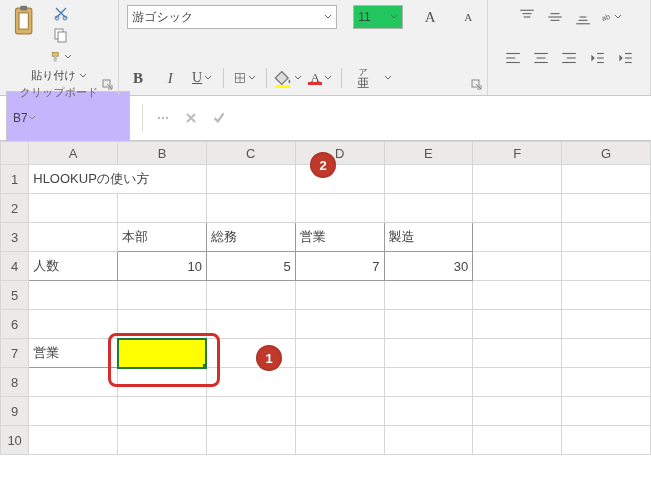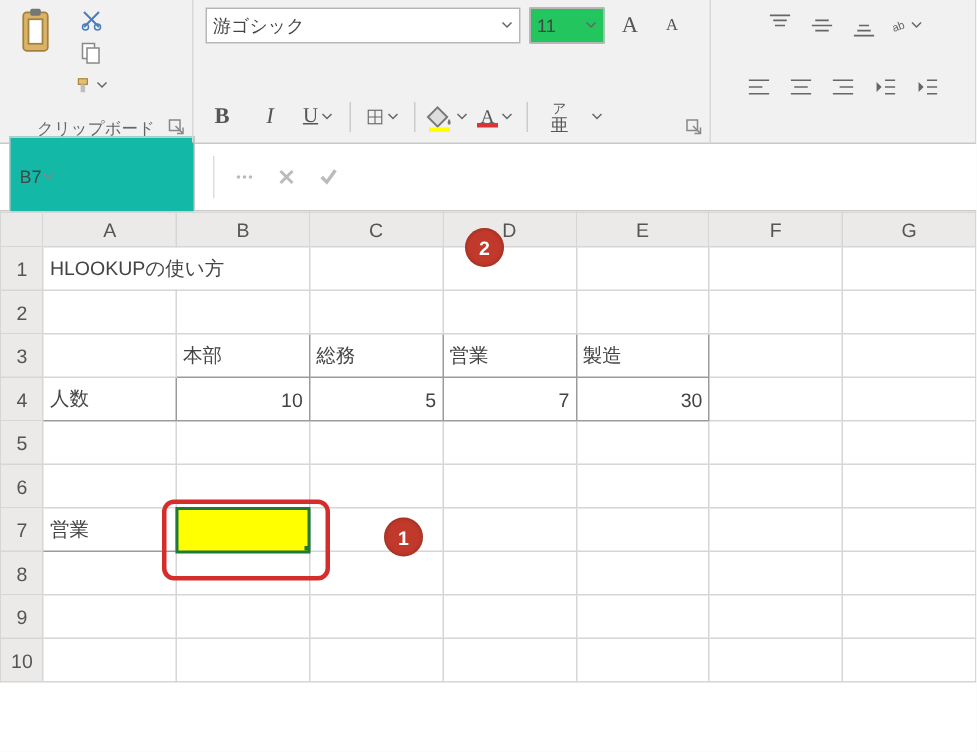--- a/index.html
+++ b/index.html
@@ -10,38 +10,38 @@
   .dlg-launch{position:absolute;right:4px;bottom:4px;width:12px;height:12px;color:#888}
   .dlg-launch svg{width:12px;height:12px}
   .clip-top{display:flex;align-items:flex-start;gap:6px}
   .clipboard-big{width:36px;height:44px;display:flex;flex-direction:column;align-items:center;gap:2px}
   .clipboard-big svg{width:28px;height:34px}
   .mini-col{display:flex;flex-direction:column;gap:4px;align-items:center}
   .mini-btn{width:22px;height:18px;display:flex;align-items:center;justify-content:center}
   .mini-btn svg{width:16px;height:16px}
   .paste-row{display:flex;align-items:center;justify-content:center;gap:3px;margin-top:2px;font-size:11px}
   .font-group{flex:1}
-  .font-row1{display:flex;align-items:center;gap:6px;height:26px}
+  .font-row1{display:flex;align-items:center;gap:16px;height:26px}
   .font-name{width:200px;height:22px;border:1px solid #b5b5b5;background:#fff;display:flex;align-items:center;justify-content:space-between;padding:0 4px}
   .size-box{width:40px;height:22px;border:1px solid #b5b5b5;background:#22c55e;display:flex;align-items:center;justify-content:space-between;padding:0 4px}
   .Aa{font-family:"Times New Roman",serif}
   .font-inc{font-size:15px}
   .font-dec{font-size:11px}
   .font-row2{display:flex;align-items:center;gap:10px;height:30px;margin-top:8px}
   .ic{width:22px;height:22px;display:flex;align-items:center;justify-content:center;color:#555}
   .ic svg{width:18px;height:18px}
   .B{font-weight:bold;font-family:"Times New Roman",serif;font-size:15px}
   .I{font-style:italic;font-family:"Times New Roman",serif;font-size:15px}
   .U{text-decoration:underline;font-family:"Times New Roman",serif;font-size:14px}
   .combo{display:flex;align-items:center;gap:2px}
   .color-bar{width:14px;height:3px;margin-top:-2px}
   .align-group{width:160px}
   .align-row{display:flex;gap:6px;justify-content:center;margin-top:2px}
   .formula-bar{display:flex;align-items:center;height:44px;background:#fff;border-bottom:1px solid #c9c9c9}
-  .name-box{width:110px;height:28px;border:1px solid #c9c9c9;margin:0 6px;display:flex;align-items:center;padding:12px 6px;background:#14b8a6}
+  .name-box{width:110px;height:28px;border:1px solid #c9c9c9;margin:0 6px;display:flex;align-items:center;padding:12px 6px;background:#c4b5fd}
   .fb-sep{width:1px;height:28px;background:#ddd;margin:0 6px}
   .fb-btn{width:28px;height:28px;display:flex;align-items:center;justify-content:center;color:#aaa}
   .fx-box{width:38px;height:36px;border:3px solid #d62c2c;border-radius:8px;display:flex;align-items:center;justify-content:center;margin-left:2px}
   .fx-text{font-style:italic;font-family:"Times New Roman",serif;font-size:16px;color:#555}
   .grid-area{position:relative;background:#fff;height:360px}
   table.grid{border-collapse:collapse;table-layout:fixed;width:651px}
   table.grid th,table.grid td{border:1px solid #d6d6d6;height:28px;font-size:13px;font-weight:normal;padding:0 4px;overflow:hidden;white-space:nowrap}
   table.grid thead th{background:#eceae8;text-align:center;color:#555;height:22px}
   table.grid tbody th{background:#eceae8;text-align:center;color:#555;width:28px;font-weight:normal}
   table.grid thead th.corner{width:28px;background:#eceae8}
@@ -94,20 +94,28 @@
                 <rect x="5" y="7" width="4" height="7" fill="#bfbfbf"></rect>
               </svg>
             <span class="dd">
                 <svg viewBox="0 0 8 6">
                   <path d="M1 1l3 3 3-3" stroke="#666" fill="none"></path>
                 </svg>
               </span>
           </div>
         </div>
       </div>
+      <div class="paste-row">
+        <span>貼り付け</span>
+        <span class="dd">
+            <svg viewBox="0 0 8 6">
+              <path d="M1 1l3 3 3-3" stroke="#666" fill="none"></path>
+            </svg>
+          </span>
+      </div>
       <div class="group-label">クリップボード</div>
       <div class="dlg-launch"><svg viewBox="0 0 12 12">
             <rect x="1" y="1" width="7" height="7" fill="none" stroke="#888"></rect>
             <path d="M5 5l5 5M10 6v4H6" stroke="#888" fill="none"></path>
           </svg></div>
     </div>
 
     <div class="group font-group">
       <div class="font-row1">
         <div class="font-name">

